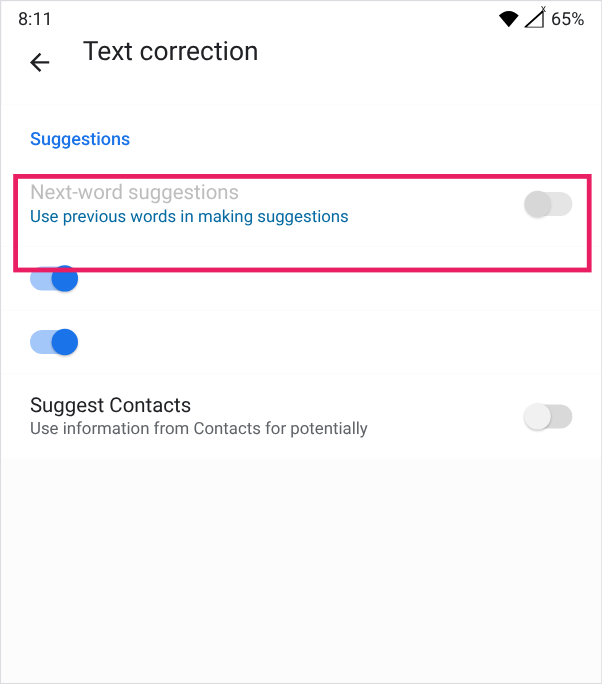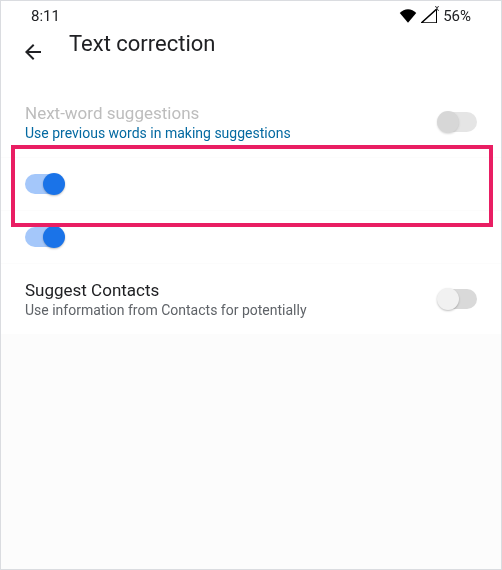--- a/index.html
+++ b/index.html
@@ -5,21 +5,21 @@
     * { margin:0; padding:0; box-sizing:border-box; }
     body {
       width:502px; height:570px; background:#fff;
       font-family:Roboto,"Helvetica Neue",Arial,sans-serif;
       color:#202124; overflow:hidden; position:relative;
       border:1px solid #dadce0;
     }
     
     .status-bar {
       height:30px; display:flex; align-items:center;
-      justify-content:space-between; padding:0 30px; font-size:15px;
+      justify-content:space-between; padding:0 14px; font-size:15px;
     }
     .status-right { display:flex; align-items:center; gap:4px; }
     .status-right svg { display:block; }
     
     .header {
       height:56px; display:flex; align-items:flex-start;
       padding:0 10px;
     }
     .back-btn {
       width:44px; height:44px; display:flex; align-items:center;
@@ -75,36 +75,37 @@
       <svg width="18" height="14" viewBox="0 0 24 18">
           <path d="M12 18L1 5C4 2 8 0 12 0s8 2 11 5L12 18z" fill="#000"></path>
         </svg>
     </span>
     <span style="position:relative">
       <svg width="16" height="14" viewBox="0 0 20 18">
           <path d="M0 18L20 18 20 0z" fill="none" stroke="#000" stroke-width="2"></path>
         </svg>
       <span style="position:absolute;top:-6px;right:-2px;font-size:9px">x</span>
     </span>
-    <span style="margin-left:2px">56%</span>
+    <span style="margin-left:2px">65%</span>
   </div>
 </div>
 
 <div class="header">
   <button class="back-btn">
     <span>
       <svg width="24" height="24" viewBox="0 0 24 24">
           <path d="M20 11H7.8l5.6-5.6L12 4l-8 8 8 8 1.4-1.4L7.8 13H20z" fill="#202124"></path>
         </svg>
     </span>
   </button>
   <div class="title">Text correction</div>
 </div>
 
 <div class="content">
+  <div class="section-label">Suggestions</div>
 
 
   <div class="row disabled">
     <div class="row-text">
       <div class="row-title">Next-word suggestions</div>
       <div class="row-sub">Use previous words in making suggestions</div>
     </div>
     <div class="toggle disabled"></div>
   </div>
 

